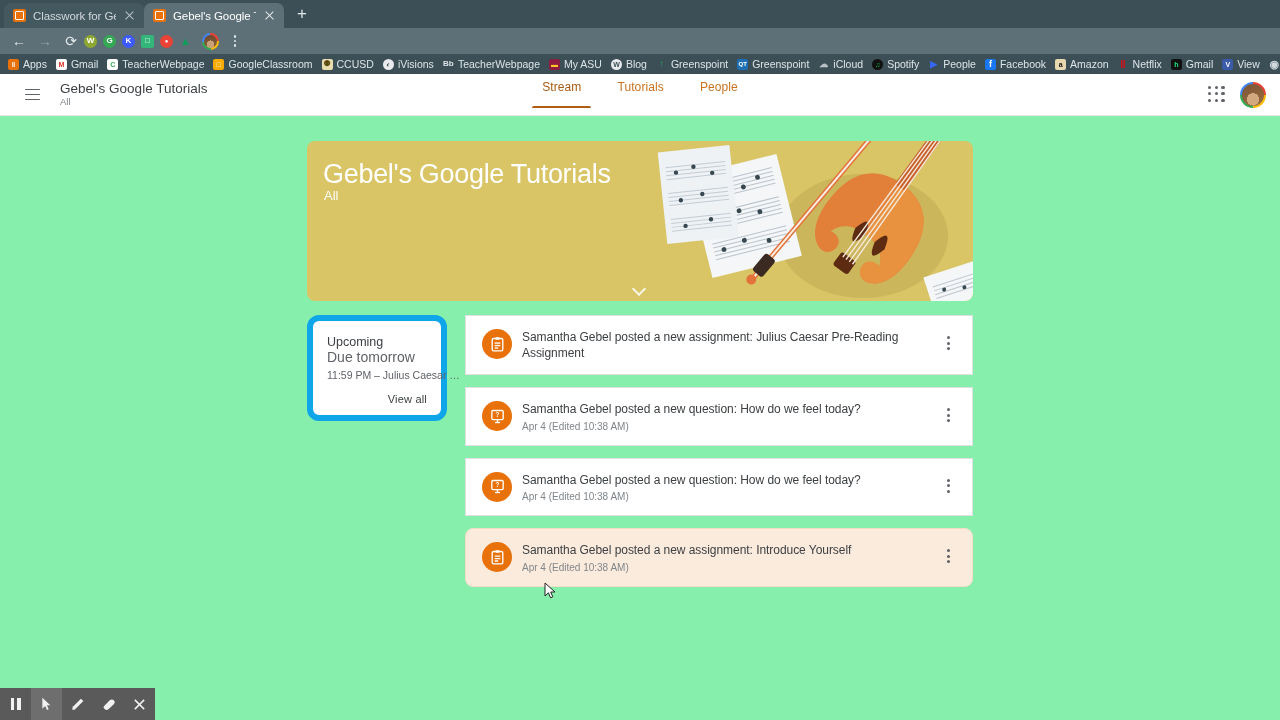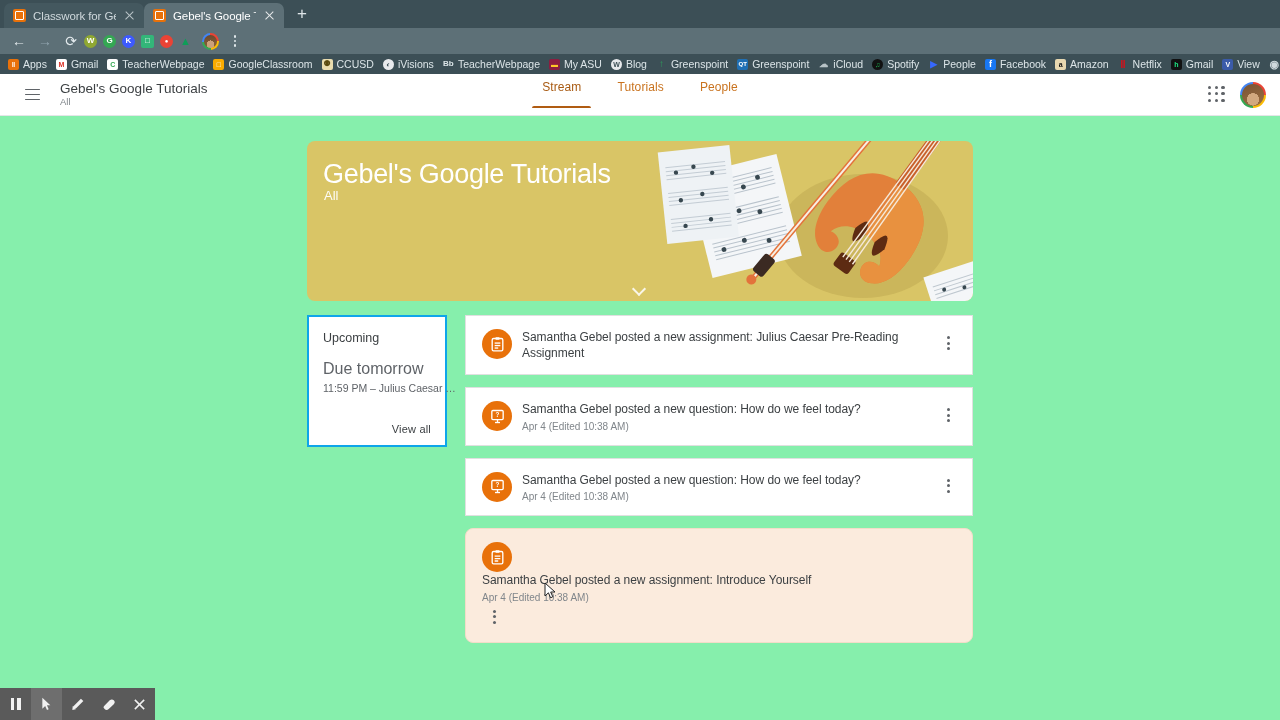--- a/index.html
+++ b/index.html
@@ -186,39 +186,39 @@
   }
 
   
   .columns {
     width:666px; margin:14px auto 0; display:flex; gap:18px; align-items:flex-start;
   }
   .col-left { width:140px; flex:0 0 140px; }
   .col-right { flex:1; }
 
   .card {
-    background:#fff; border:2px solid #0ea5e9; border-radius:0;
+    background:#fff; border:6px solid #0ea5e9; border-radius:12px;
   }
   .upcoming { padding:14px 14px 10px; }
   .upcoming-title { font-size:12.5px; color:#3c4043; }
-  .upcoming-due { font-size:16px; color:#5f6368; margin-top:15px; }
+  .upcoming-due { font-size:14px; color:#5f6368; }
   .upcoming-item { font-size:10.5px; color:#5f6368; margin-top:4px; white-space:nowrap; }
   .view-all {
     text-align:right; font-size:11px; color:#3c4043; font-weight:500;
-    margin-top:29px; letter-spacing:.2px;
+    margin-top:12px; letter-spacing:.2px;
   }
 
   .post {
     display:flex; align-items:flex-start; border:1px solid #e0e0e0;
     border-radius:0; background:#fff; margin-bottom:12px; padding:13px 12px 13px 16px;
     position:relative;
   }
   .post-stack { margin-bottom:12px; border:1px solid #f3ddc8; border-radius:8px;
     background:#fbebdd; overflow:hidden; }
-  .post-stack .post { border:none; margin:0; border-radius:0; background:transparent;flex-direction:column; }
+  .post-stack .post { border:none; margin:0; border-radius:0; background:transparent; }
   .post-icon {
     width:30px; height:30px; flex:0 0 30px; border-radius:50%;
     background:#e8710a; display:flex; align-items:center; justify-content:center;
     margin-right:10px;
   }
   .post-body { flex:1; min-width:0; padding-top:1px; }
   .post-line { font-size:12px; color:#3c4043; line-height:1.3; letter-spacing:-.05px; }
   .post-time { font-size:10px; color:#80868b; margin-top:3px; }
   .post-kebab {
     width:24px; height:24px; display:flex; flex-direction:column;

